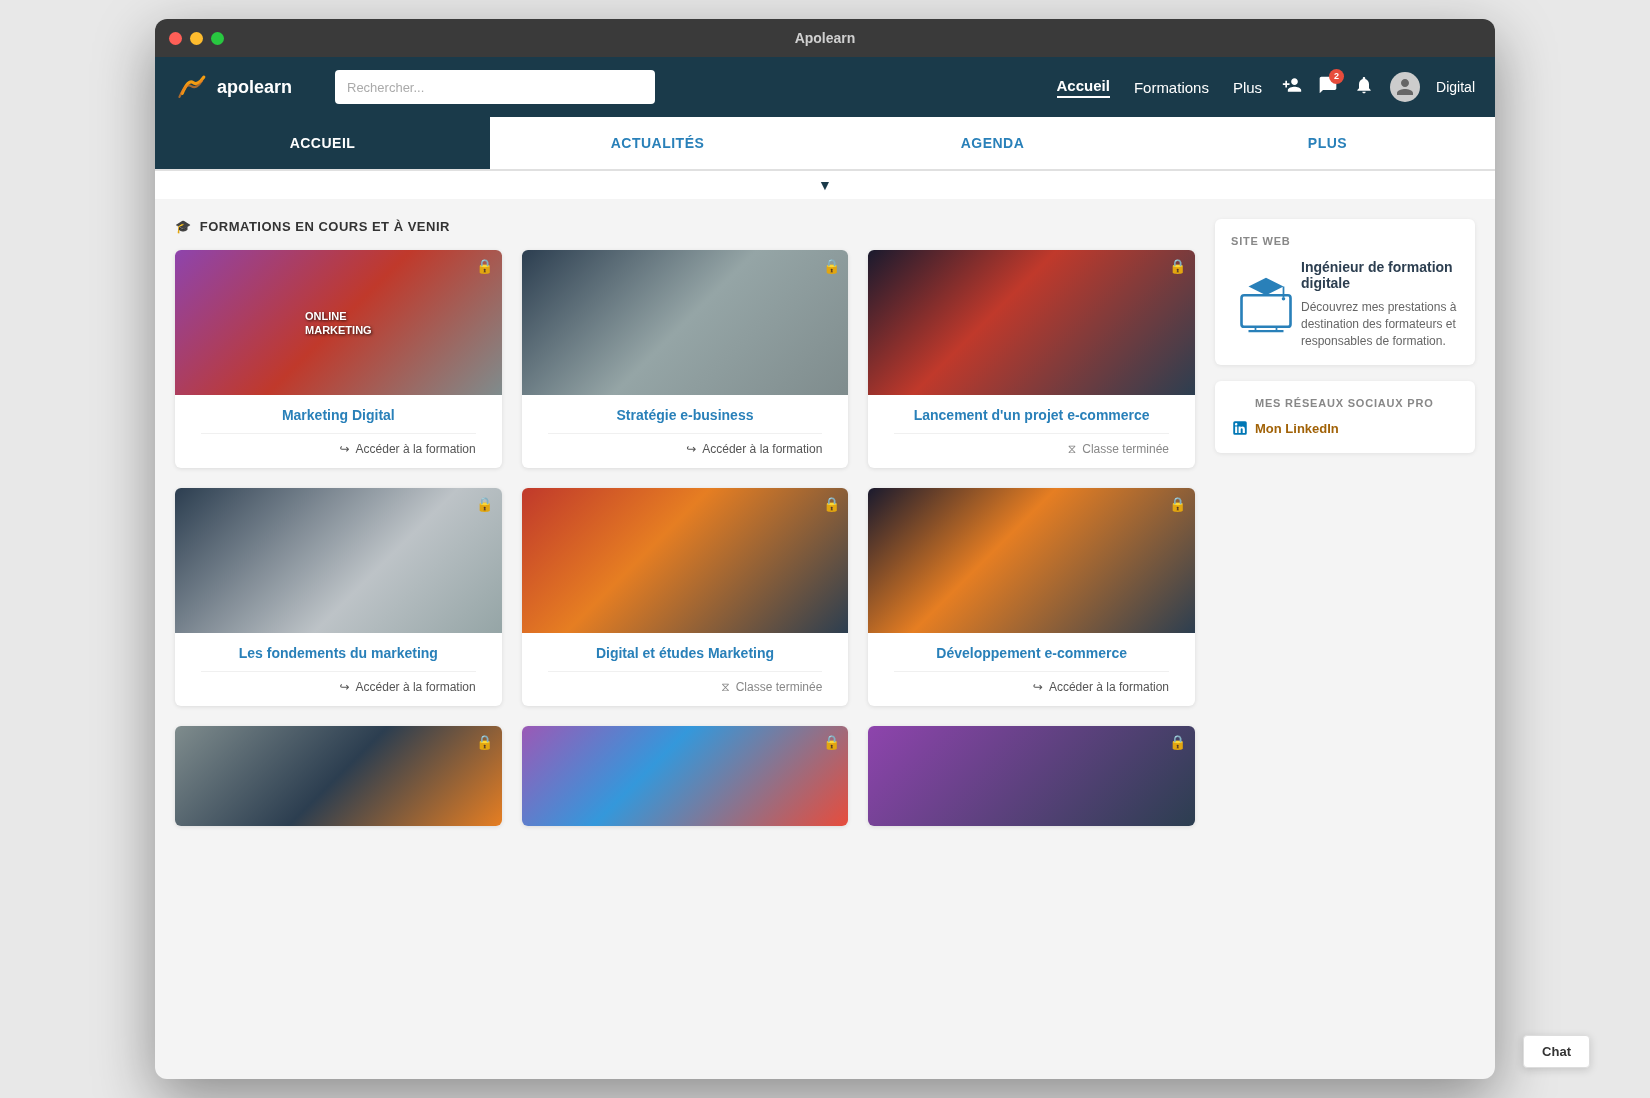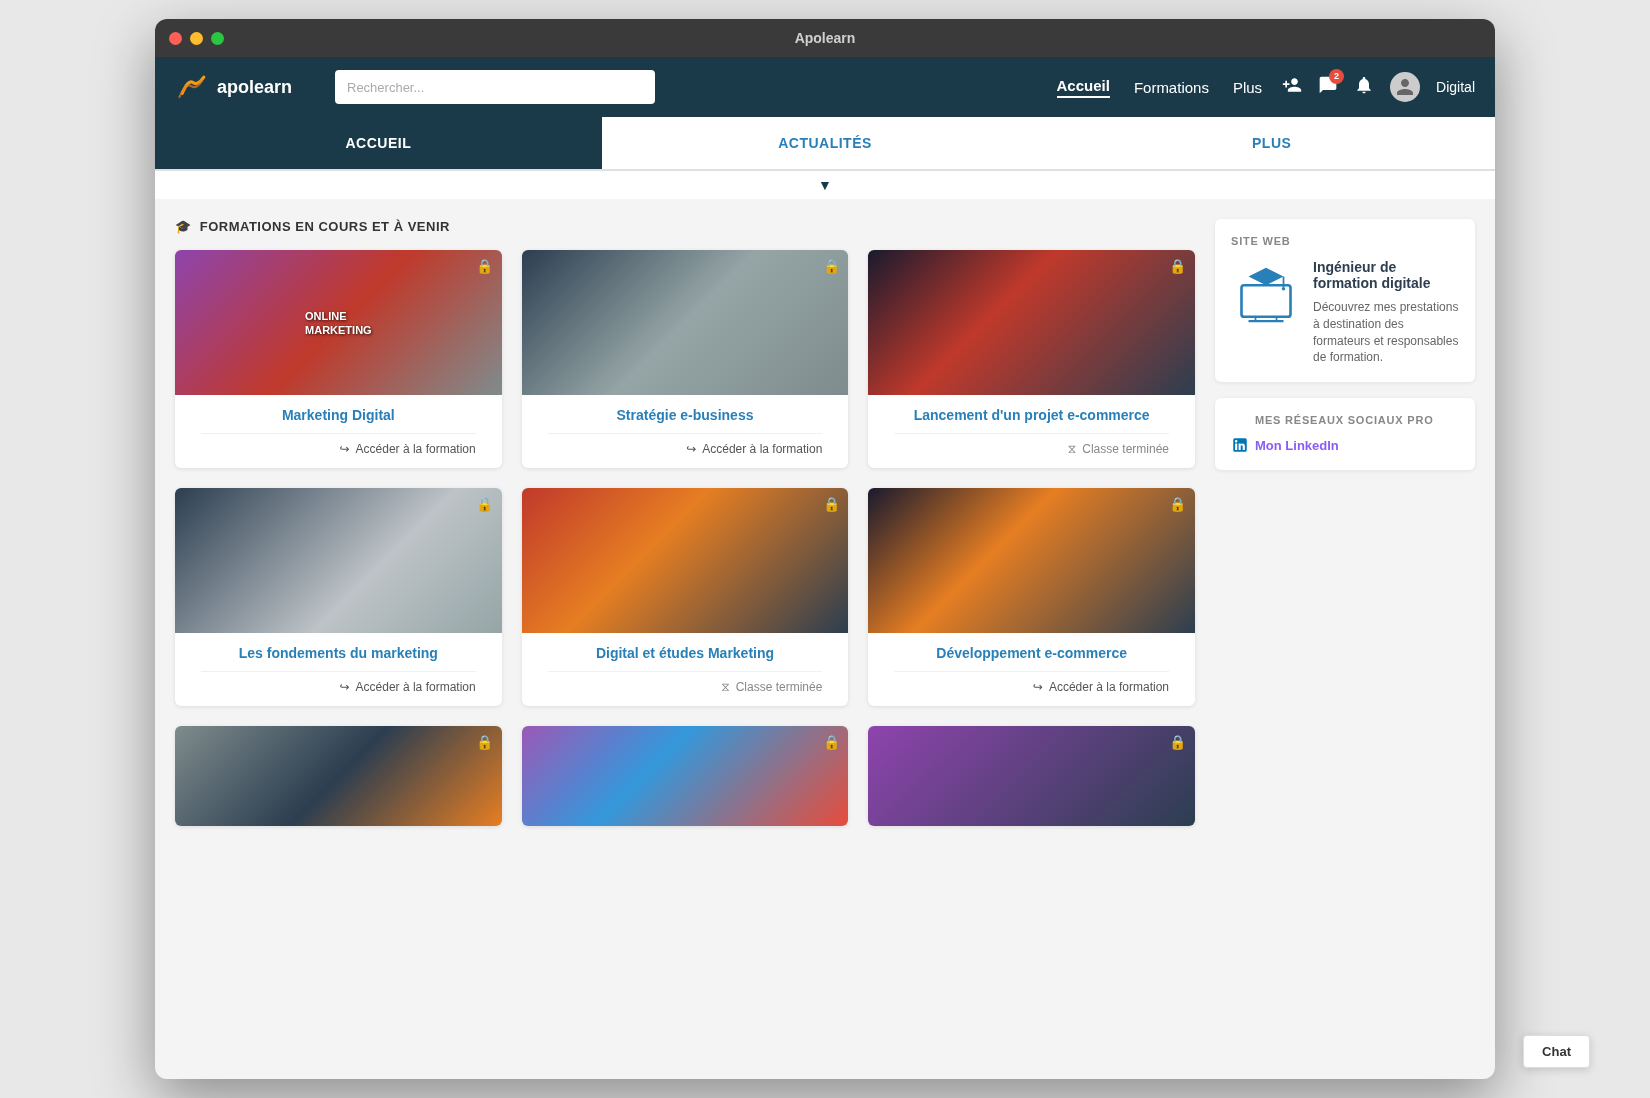--- a/index.html
+++ b/index.html
@@ -259,22 +259,21 @@
     .widget-title {
       font-size: 11px;
       font-weight: 700;
       color: #888;
       text-transform: uppercase;
       letter-spacing: 0.8px;
       margin-bottom: 12px;
     }
     .promo-card {
       display: flex;
-      gap: 12px;
-      align-items: flex-start;
+      align-items: center;
     }
     .promo-icon {
       width: 70px;
       height: 70px;
       flex-shrink: 0;
       color: #2980b9;
     }
     .promo-info {}
     .promo-title {
       font-size: 14px;
@@ -294,21 +293,21 @@
       color: #888;
       text-transform: uppercase;
       letter-spacing: 0.8px;
       margin-bottom: 10px;
       padding-left: 24px;
     }
     .linkedin-link {
       display: flex;
       align-items: center;
       gap: 6px;
-      color: #8b5cf6;
+      color: #a16207;
       font-size: 13px;
       font-weight: 600;
       cursor: pointer;
       text-decoration: none;
     }
     .chat-btn {
       position: fixed;
       bottom: 30px;
       right: 60px;
       background: white;
@@ -400,20 +399,21 @@
             <path d="M12 12c2.21 0 4-1.79 4-4s-1.79-4-4-4-4 1.79-4 4 1.79 4 4 4zm0 2c-2.67 0-8 1.34-8 4v2h16v-2c0-2.66-5.33-4-8-4z"></path>
           </svg>
       </div>
       <span class="user-name">Digital</span>
     </div>
   </div>
 
   <div class="tabs-bar">
     <div class="tab-item active">ACCUEIL</div>
     <div class="tab-item inactive">ACTUALITÉS</div>
+    <div class="tab-item inactive">AGENDA</div>
     <div class="tab-item inactive">PLUS</div>
   </div>
   <div class="tab-indicator">▼</div>
 
   <div class="main-content">
     <div class="content-area">
       <div class="section-header">
         <span>🎓</span>
         <span>FORMATIONS EN COURS ET À VENIR</span>
       </div>

